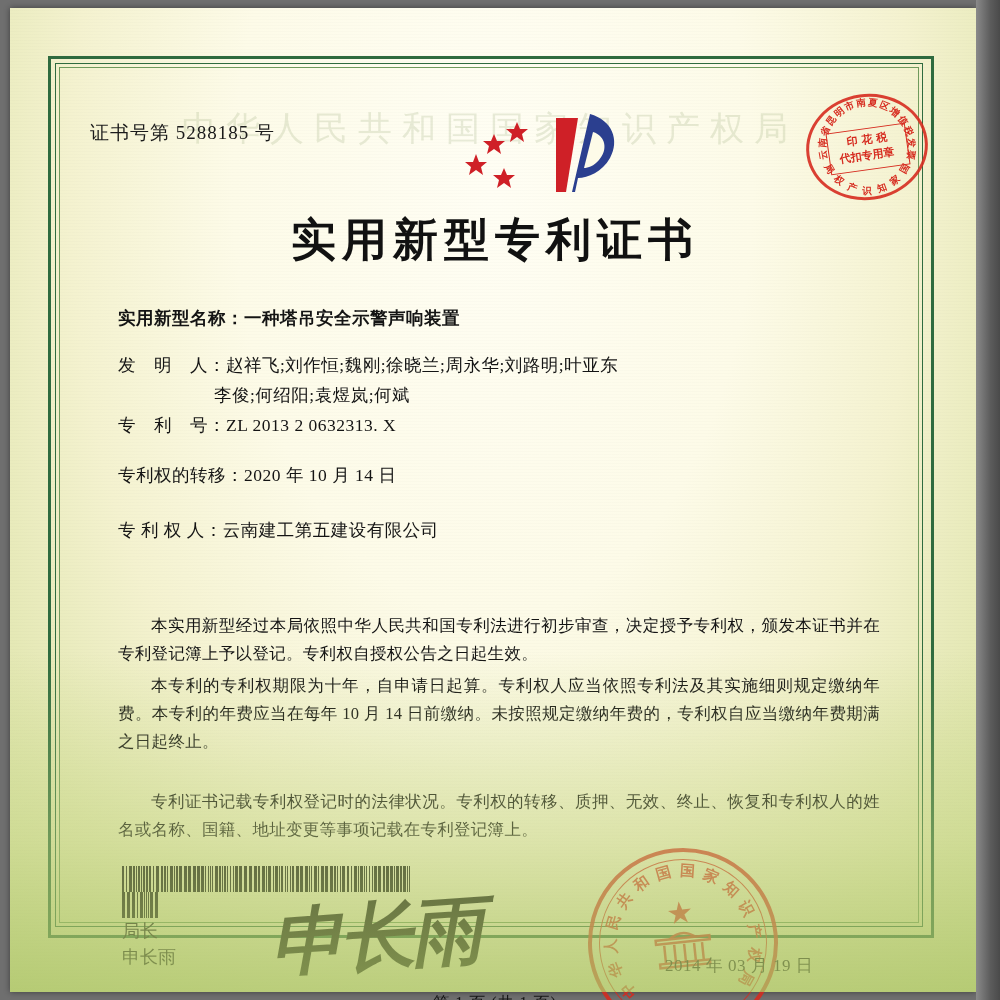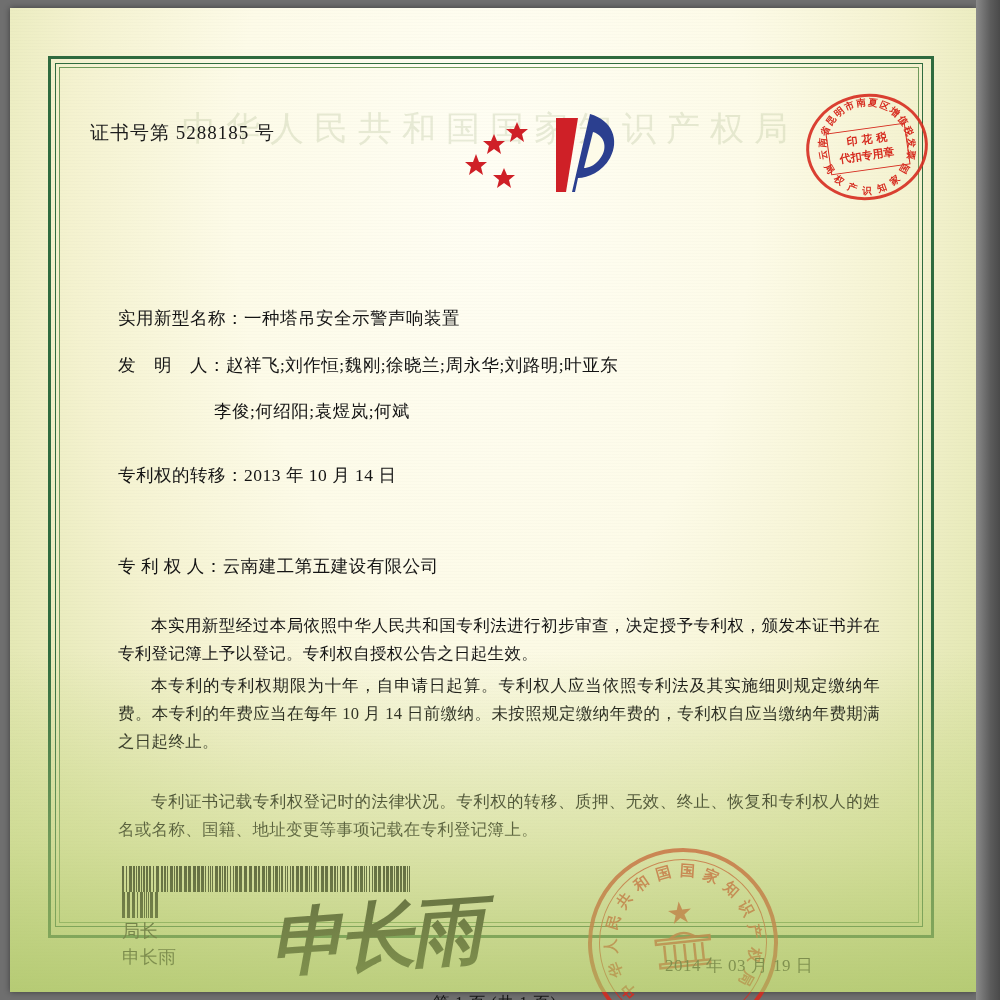--- a/index.html
+++ b/index.html
@@ -72,26 +72,26 @@
   #title{
     position:absolute;left:0;top:122px;width:830px;text-align:center;
     font-size:45px;font-weight:bold;letter-spacing:6px;color:#111;
     font-family:"DejaVu Sans","Liberation Sans",sans-serif;
   }
 
   .field{position:absolute;font-size:17.5px;color:#141414;letter-spacing:.5px;}
   .flabel{display:inline-block;}
   .fvalue{display:inline-block;}
 
-  #f-name{left:38px;top:218px;}
+  #f-name{left:38px;top:218px;font-weight:bold;}
   #f-inventor{left:38px;top:265px;width:760px;}
-  #f-inventor .inv-line2{display:block;margin-left:96px;margin-top:22px;}
+  #f-inventor .inv-line2{display:block;margin-left:96px;margin-top:6px;}
   #f-patentno{left:38px;top:325px;}
   #f-appdate{left:38px;top:375px;}
-  #f-owner{left:38px;top:430px;margin-top:36px;}
+  #f-owner{left:38px;top:430px;}
   #f-pubdate{left:38px;top:483px;}
 
   .para{
     position:absolute;left:38px;width:762px;
     font-size:16.5px;line-height:28px;color:#141414;text-align:justify;
     text-indent:2em;letter-spacing:.3px;
   }
   #p1{top:524px;}
   #p2{top:584px;}
   #p3{top:700px;}
@@ -195,33 +195,37 @@
           <polygon points="57,16 60,23 68,23 62,28 64,36 57,31 50,36 52,28 46,23 54,23"></polygon>
           <polygon points="44,62 47,69 55,69 49,74 51,82 44,77 37,82 39,74 33,69 41,69"></polygon>
         </g>
 
         <path d="M96 86 L96 12 L118 12 L106 86 Z" fill="#cf2027"></path>
         <path d="M112 86 L130 8 C152 14 160 34 150 52 C142 66 128 72 118 72 L115 86 Z" fill="#2b3f8f"></path>
         <path d="M133 26 C146 30 148 44 139 54 C134 60 128 62 124 62 Z" fill="#fdfbe8"></path>
       </svg>
     </div>
 
+    <div id="title">实用新型专利证书</div>
 
     <div class="field" id="f-name">
       <span class="flabel">实用新型名称：</span><span class="fvalue">一种塔吊安全示警声响装置</span>
     </div>
 
     <div class="field" id="f-inventor">
       <span class="flabel">发　明　人：</span><span class="fvalue">赵祥飞;刘作恒;魏刚;徐晓兰;周永华;刘路明;叶亚东</span>
       <span class="inv-line2">李俊;何绍阳;袁煜岚;何斌</span>
     </div>
 
+    <div class="field" id="f-patentno">
+      <span class="flabel">专　利　号：</span><span class="fvalue">ZL 2013 2 0632313. X</span>
+    </div>
 
     <div class="field" id="f-appdate">
-      <span class="flabel">专利权的转移：</span><span class="fvalue">2013 年 10 月 14 日</span>
+      <span class="flabel">专利权的转移：</span><span class="fvalue">2020 年 10 月 14 日</span>
     </div>
 
     <div class="field" id="f-owner">
       <span class="flabel">专 利 权 人：</span><span class="fvalue">云南建工第五建设有限公司</span>
     </div>
 
 
     <div class="para" id="p1">本实用新型经过本局依照中华人民共和国专利法进行初步审查，决定授予专利权，颁发本证书并在专利登记簿上予以登记。专利权自授权公告之日起生效。</div>
     <div class="para" id="p2">本专利的专利权期限为十年，自申请日起算。专利权人应当依照专利法及其实施细则规定缴纳年费。本专利的年费应当在每年 10 月 14 日前缴纳。未按照规定缴纳年费的，专利权自应当缴纳年费期满之日起终止。</div>
     <div class="para" id="p3">专利证书记载专利权登记时的法律状况。专利权的转移、质押、无效、终止、恢复和专利权人的姓名或名称、国籍、地址变更等事项记载在专利登记簿上。</div>

